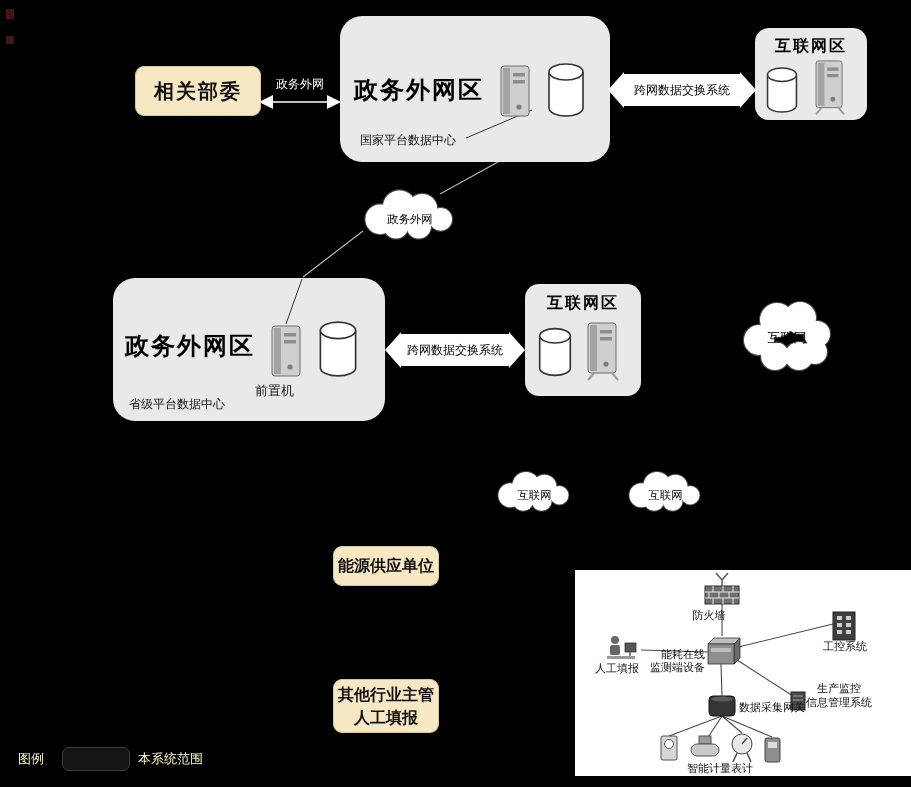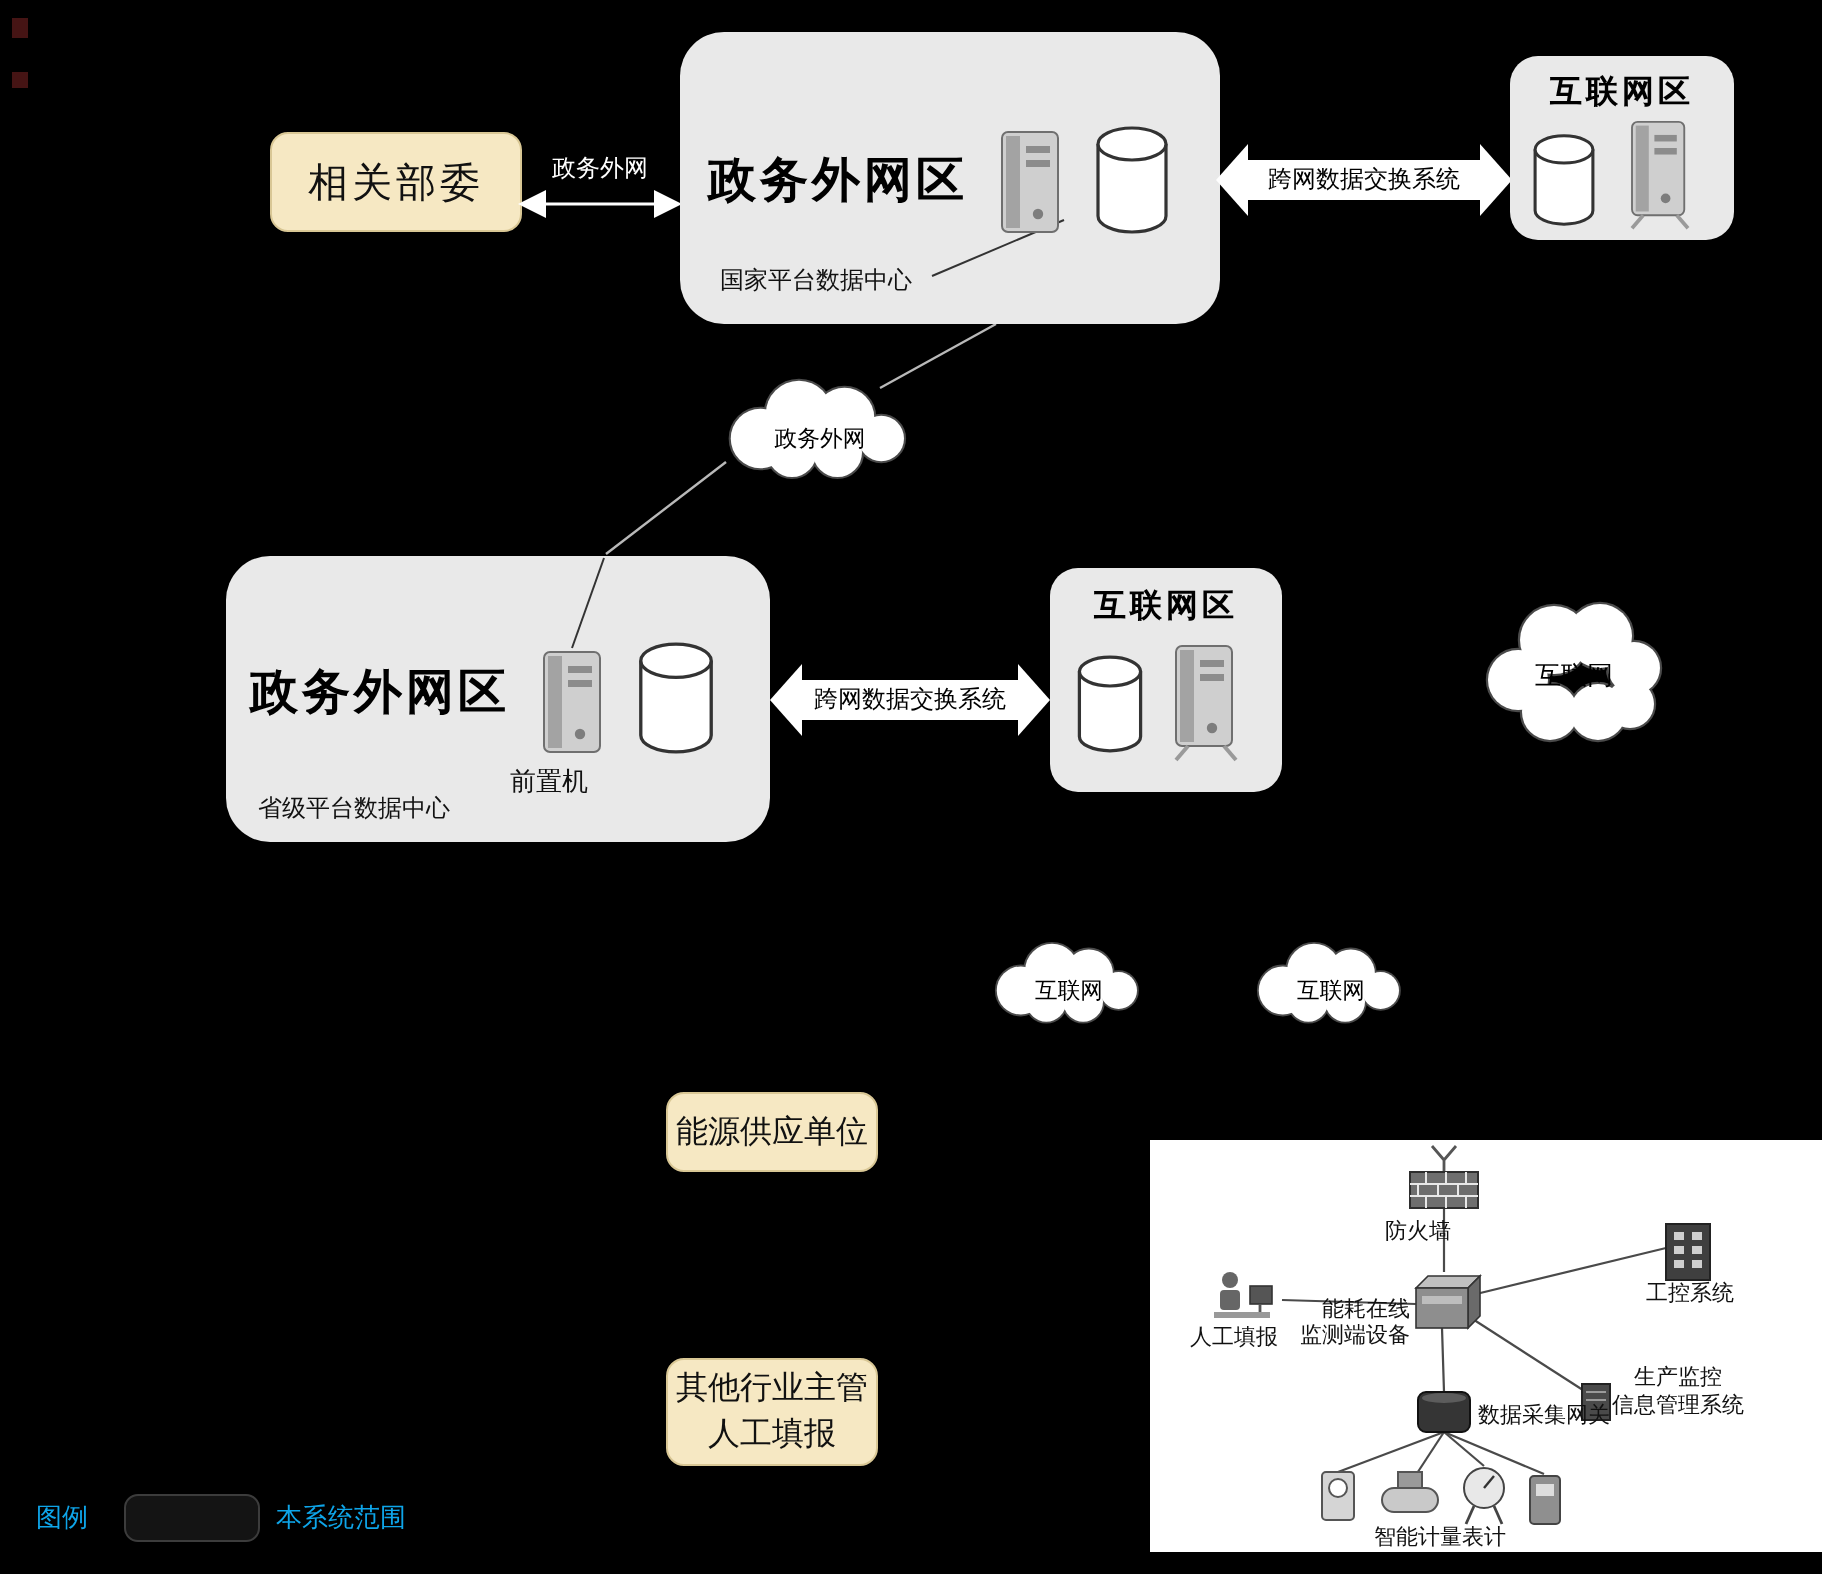--- a/index.html
+++ b/index.html
@@ -7,35 +7,35 @@
          font-family:"Liberation Sans","DejaVu Sans",sans-serif;color:#000;}
   .abs{position:absolute;}
   
   .gbox{position:absolute;background:#e9e9e9;border-radius:22px;}
   .gbox-sm{position:absolute;background:#e9e9e9;border-radius:14px;}
   .ztitle{position:absolute;font-weight:bold;color:#000;letter-spacing:2px;white-space:nowrap;}
   .subl{position:absolute;font-size:12px;color:#111;white-space:nowrap;}
   
   .tanbox{position:absolute;background:#f6e8c3;border:1px solid #d9c795;border-radius:9px;
           display:flex;flex-direction:column;align-items:center;justify-content:center;
-          text-align:center;font-weight:normal;color:#111;}
+          text-align:center;font-weight:bold;color:#111;}
   
   .barrow{position:absolute;height:36px;display:flex;align-items:center;}
   .barrow .head{width:0;height:0;border-top:18px solid transparent;border-bottom:18px solid transparent;}
   .barrow .head.hl{border-right:16px solid #fff;}
   .barrow .head.hr{border-left:16px solid #fff;}
-  .barrow .shaft{flex:1;height:20px;background:#fff;position:relative;font-family:Liberation Mono, monospace;}
+  .barrow .shaft{flex:1;height:32px;background:#fff;position:relative;font-family:Liberation Mono, monospace;}
   .barrow .lbl{position:absolute;left:-14px;right:-14px;top:50%;transform:translateY(-50%);
                text-align:center;font-size:12px;color:#000;white-space:nowrap;}
   
   .tarrow{position:absolute;}
   .tarrow .tlbl{position:absolute;left:0;right:0;top:0;text-align:center;color:#fff;font-size:12px;white-space:nowrap;}
   .cloudlbl{font-size:13px;}
   .panel{position:absolute;background:#fff;}
-  .legendtxt{position:absolute;color:#0ea5e9;font-size:13px;white-space:nowrap;}
+  .legendtxt{position:absolute;color:#fef9c3;font-size:13px;white-space:nowrap;}
   .mark{position:absolute;background:#451414;}
   svg{display:block;}
 </style>
 </head>
 <body>
 
 <div class="stage">
 
   <svg class="abs" style="left:0;top:0;" width="911" height="787" viewBox="0 0 911 787">
     <line x1="498" y1="162" x2="440" y2="194" stroke="#b9b9b9" stroke-width="1.2"></line>

